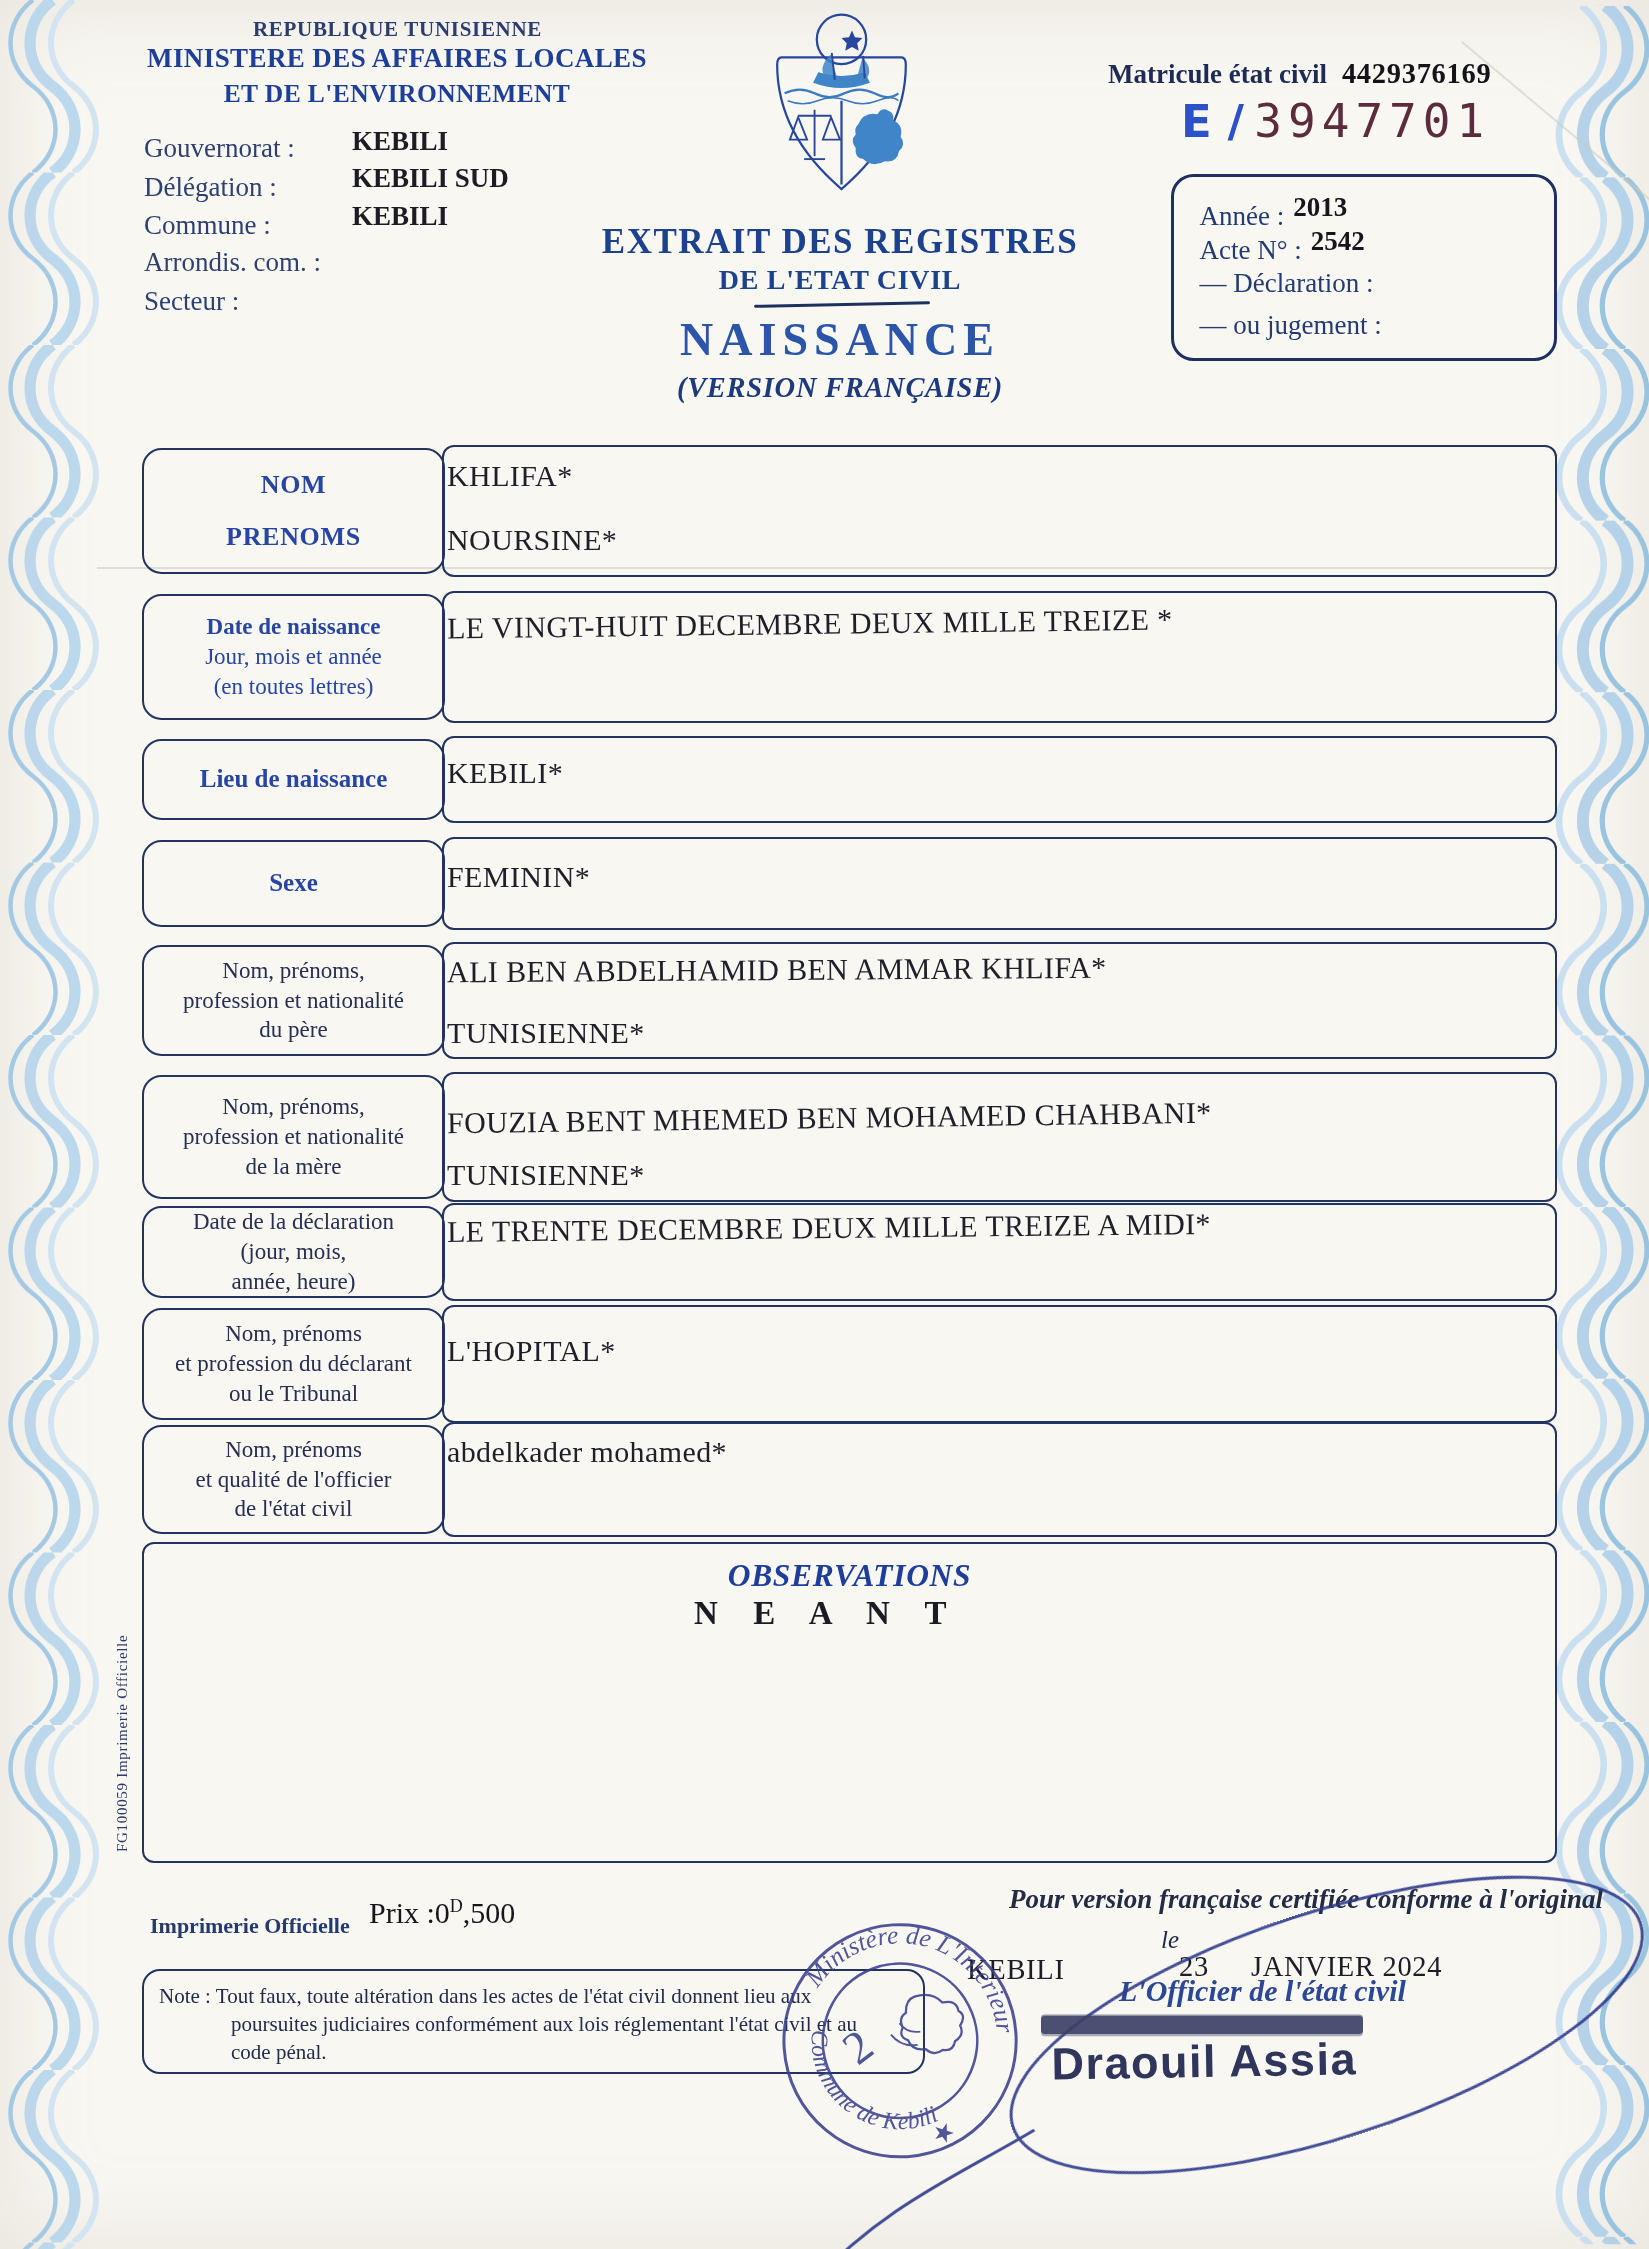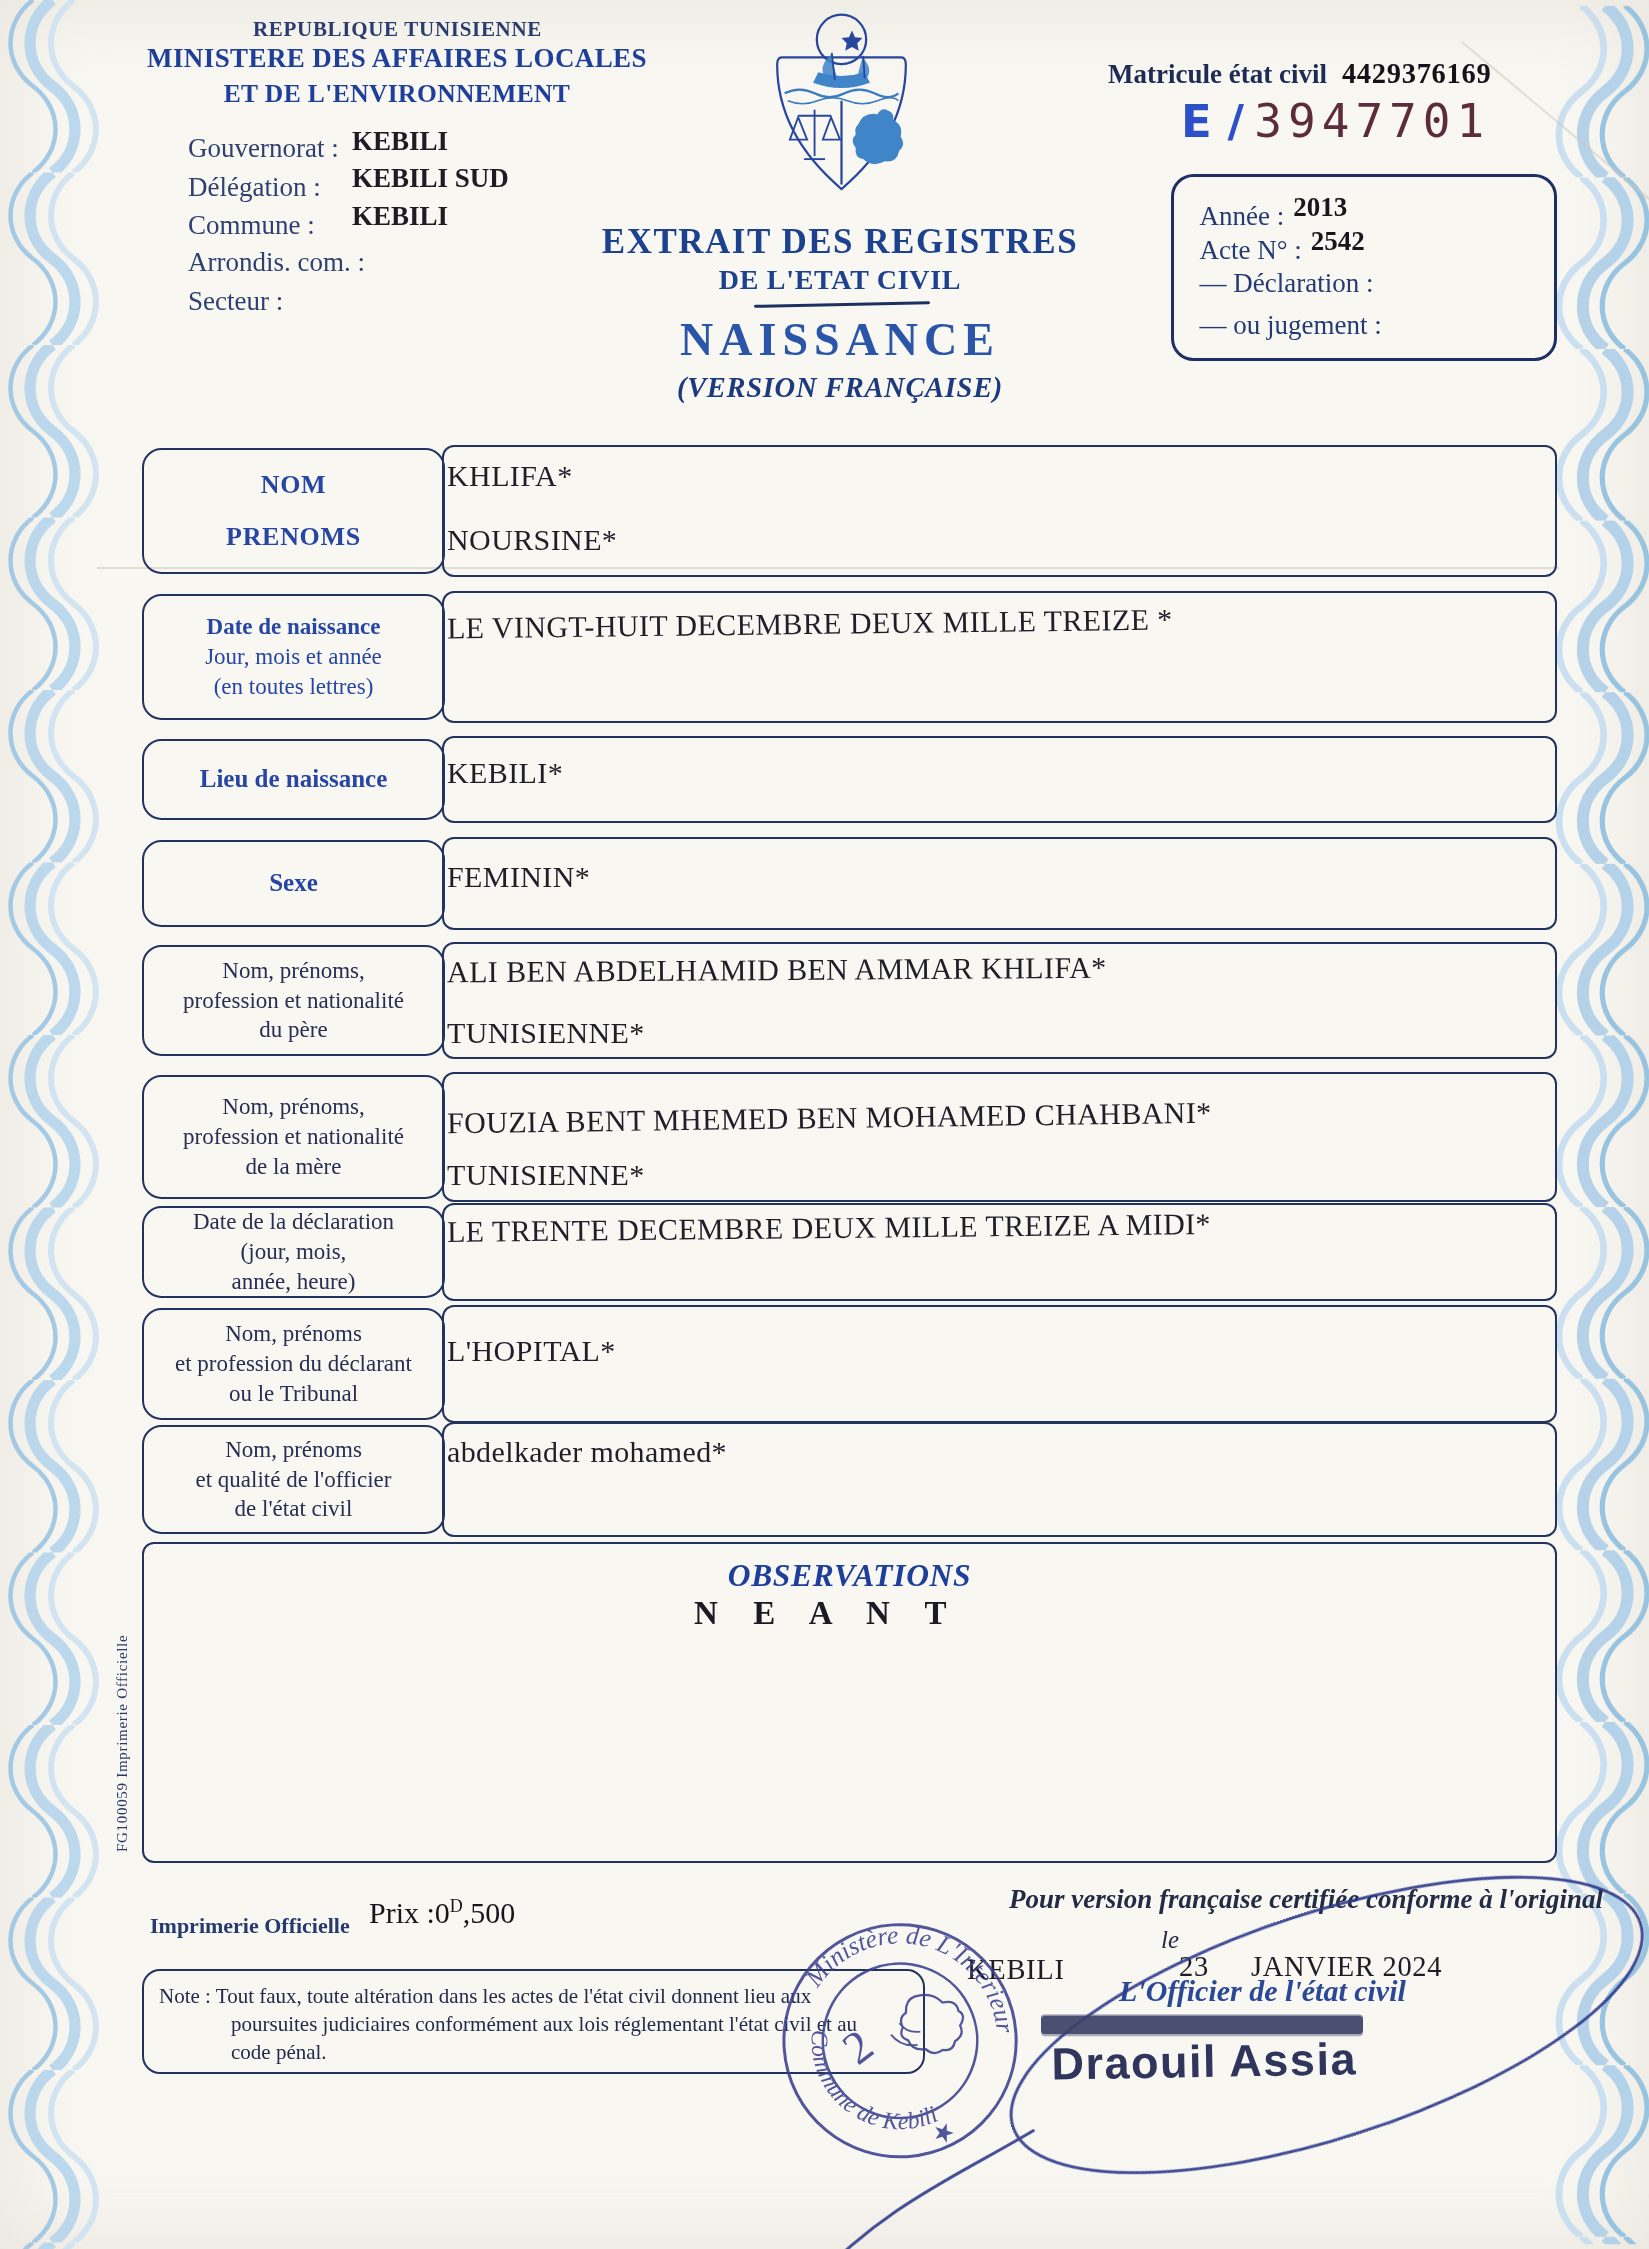--- a/index.html
+++ b/index.html
@@ -13,21 +13,21 @@
   .abs { position:absolute; }
 
   
   .wave-strip { position:absolute; top:0; height:2250px; pointer-events:none; opacity:.9; }
   .wave-left  { left:0;  width:105px; }
   .wave-right { right:0; width:97px; transform:scaleX(-1); }
 
   
   .republic  { font-size:21px; font-weight:600; color:#2b3d6e; letter-spacing:0.7px; text-align:center; }
   .ministry  { font-size:27px; font-weight:bold; color:#1d3e99; text-align:center; letter-spacing:0.4px; }
-  .gov-label { font-size:27px; color:#2e4070;margin-left:44px; }
+  .gov-label { font-size:27px; color:#2e4070; }
   .gov-value { font-size:27px; font-weight:bold; color:#1d1c24; }
 
   .matricule-label { font-size:27px; font-weight:bold; color:#1e2c55; }
   .matricule-value { font-size:28.5px; font-weight:bold; color:#141319; margin-left:15px; letter-spacing:0.7px; }
   .code-prefix { font-size:45px; font-weight:bold; color:#2b50c8; font-family:"DejaVu Sans", sans-serif; }
   .code-number { font-size:46px; color:#5d2c3c; font-family:"DejaVu Sans Mono", monospace; letter-spacing:6px; margin-left:10.5px; }
 
   .acte-box {
     border:3px solid #1d2f63; border-radius:22.5px;
     padding:19.5px 7.5px 7.5px 25.5px; box-sizing:border-box;

